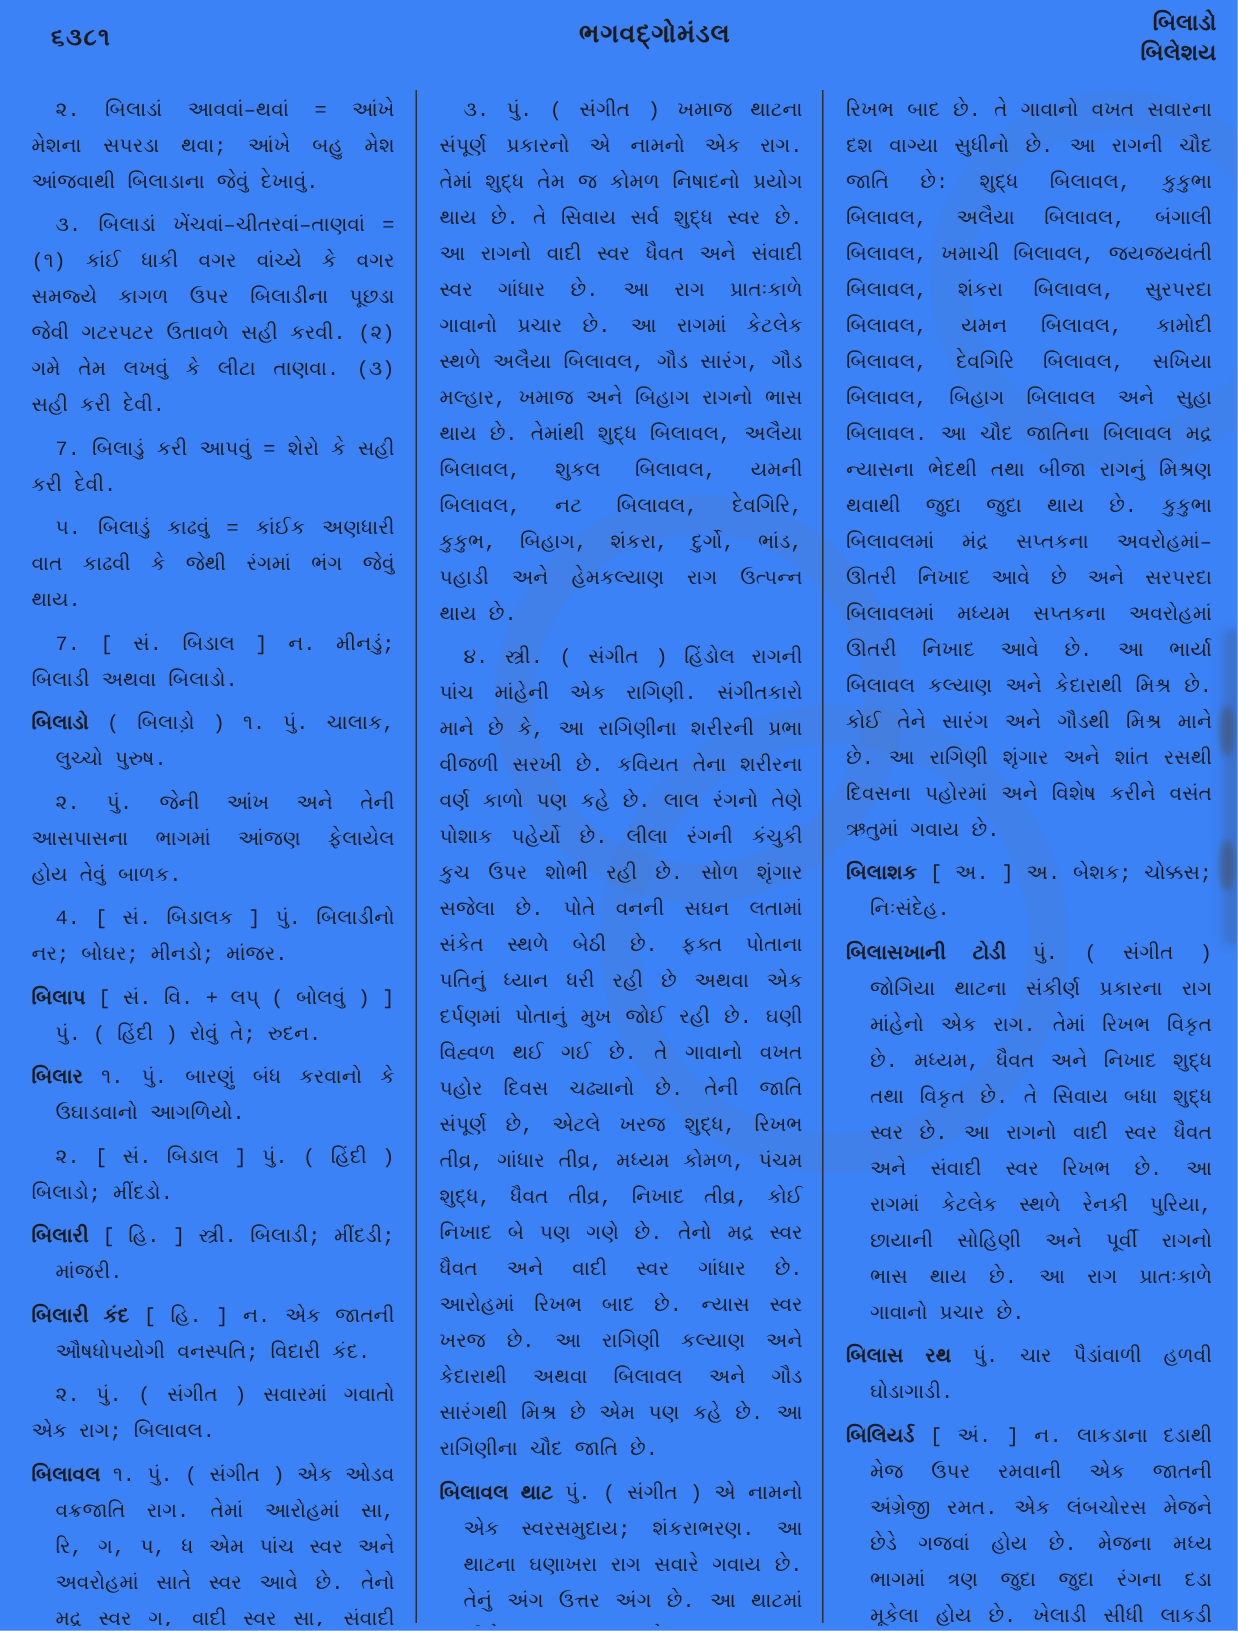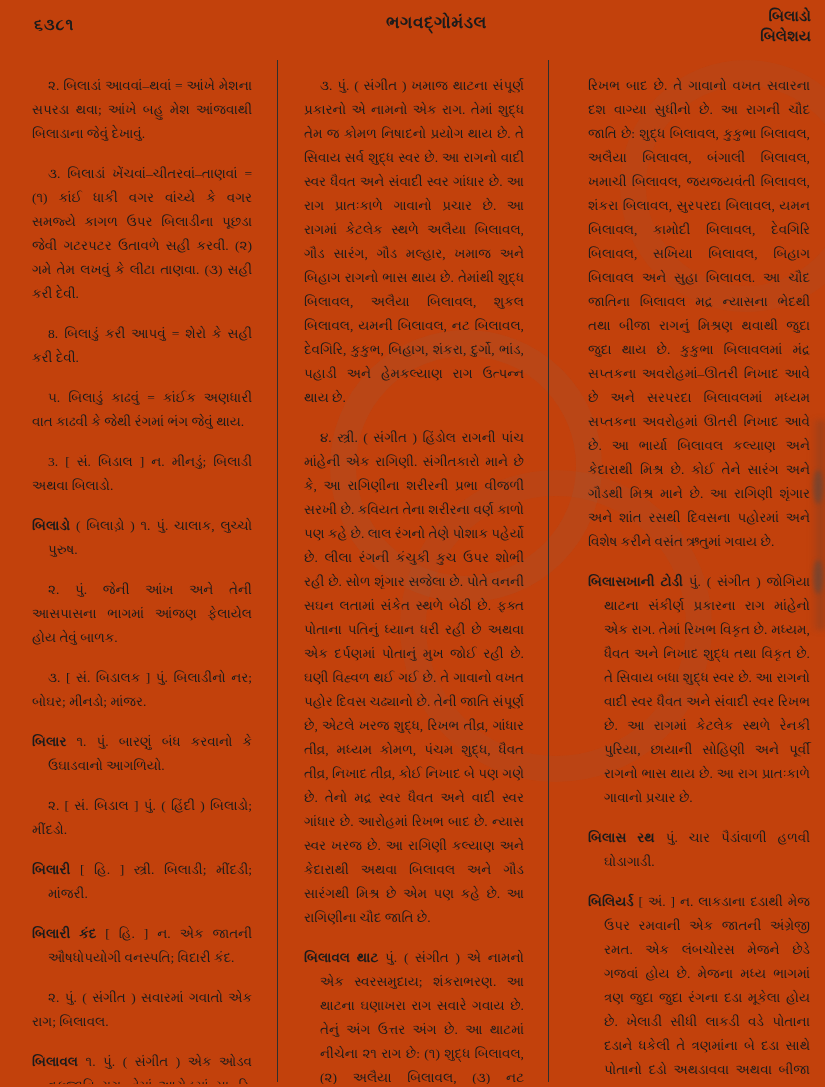--- a/index.html
+++ b/index.html
@@ -4,21 +4,21 @@
 <style>
   html,body{margin:0;padding:0;}
   body{
     width:825px;height:1087px;
     background:#e9e9e7;
     font-family:"Liberation Serif","DejaVu Serif",serif;
   }
   .page{
     position:relative;
     width:825px;height:1087px;
-    background:#c2410c;
+    background:#3b82f6;
     color:#1b1b1b;
     overflow:hidden;
   }
   
   .watermark{
     position:absolute;pointer-events:none;z-index:0;
   }
   .ring{
     position:absolute;border-radius:50%;
     border:26px solid rgba(120,120,118,0.10);
@@ -51,27 +51,27 @@
   }
   
   .columns{position:absolute;left:0;top:58px;width:825px;height:1029px;z-index:1;}
   .col{
     position:absolute;top:0;height:1026px;width:252px;
     overflow:hidden;
     font-size:13.5px;line-height:24px;text-align:justify;
   }
   .col.left{left:16px;}
   .col.middle{left:288px;}
-  .col.right{left:572px;width:254px;}
+  .col.right{left:559px;width:254px;}
   .divider{
     position:absolute;top:2px;width:1px;height:1022px;background:#2f2f2d;
   }
   .divider.d1{left:277px;}
   .divider.d2{left:548px;}
-  .para{margin:16px;}
+  .para{margin:5px;font-family:Liberation Mono, monospace;}
   .para.sub{text-indent:16px;}
   .para.cont{text-indent:0;}
   .para.entry{padding-left:16px;text-indent:-16px;margin-top:3px;}
   .headword{font-weight:bold;}
 </style>
 </head>
 <body>
 
 <div class="page">
 
@@ -90,42 +90,44 @@
     <div class="catchwords">
       <div>બિલાડો</div>
       <div>બિલેશય</div>
     </div>
   </div>
 
   <div class="columns">
     <div class="col left">
         <p class="para sub">૨. બિલાડાં આવવાં–થવાં = આંખે મેશના સપરડા થવા; આંખે બહુ મેશ આંજવાથી બિલાડાના જેવું દેખાવું.</p>
         <p class="para sub">૩. બિલાડાં ખેંચવાં–ચીતરવાં–તાણવાં = (૧) કાંઈ ધાકી વગર વાંચ્યે કે વગર સમજ્યે કાગળ ઉપર બિલાડીના પૂછડા જેવી ગટરપટર ઉતાવળે સહી કરવી. (૨) ગમે તેમ લખવું કે લીટા તાણવા. (૩) સહી કરી દેવી.</p>
-        <p class="para sub">8. બિલાડું કરી આપવું = શેરો કે સહી કરી દેવી.</p>
+        <p class="para sub">7. બિલાડું કરી આપવું = શેરો કે સહી કરી દેવી.</p>
         <p class="para sub">૫. બિલાડું કાઢવું = કાંઈક અણધારી વાત કાઢવી કે જેથી રંગમાં ભંગ જેવું થાય.</p>
-        <p class="para sub">3. [ સં. બિડાલ ] ન. મીનડું; બિલાડી અથવા બિલાડો.</p>
+        <p class="para sub">7. [ સં. બિડાલ ] ન. મીનડું; બિલાડી અથવા બિલાડો.</p>
         <p class="para entry"><span class="headword">બિલાડો </span>( બિલાડ઼ો ) ૧. પું. ચાલાક, લુચ્ચો પુરુષ.</p>
         <p class="para sub">૨. પું. જેની આંખ અને તેની આસપાસના ભાગમાં આંજણ ફેલાયેલ હોય તેવું બાળક.</p>
-        <p class="para sub">૩. [ સં. બિડાલક ] પું. બિલાડીનો નર; બોઘર; મીનડો; માંજર.</p>
+        <p class="para sub">4. [ સં. બિડાલક ] પું. બિલાડીનો નર; બોઘર; મીનડો; માંજર.</p>
+        <p class="para entry"><span class="headword">બિલાપ </span>[ સં. વિ. + લપ્ ( બોલવું ) ] પું. ( હિંદી ) રોવું તે; રુદન.</p>
         <p class="para entry"><span class="headword">બિલાર </span>૧. પું. બારણું બંધ કરવાનો કે ઉઘાડવાનો આગળિયો.</p>
         <p class="para sub">૨. [ સં. બિડાલ ] પું. ( હિંદી ) બિલાડો; મીંદડો.</p>
         <p class="para entry"><span class="headword">બિલારી </span>[ હિ. ] સ્ત્રી. બિલાડી; મીંદડી; માંજરી.</p>
         <p class="para entry"><span class="headword">બિલારી કંદ </span>[ હિ. ] ન. એક જાતની ઔષધોપયોગી વનસ્પતિ; વિદારી કંદ.</p>
         <p class="para sub">૨. પું. ( સંગીત ) સવારમાં ગવાતો એક રાગ; બિલાવલ.</p>
         <p class="para entry"><span class="headword">બિલાવલ </span>૧. પું. ( સંગીત ) એક ઓડવ વક્રજાતિ રાગ. તેમાં આરોહમાં સા, રિ, ગ, પ, ધ એમ પાંચ સ્વર અને અવરોહમાં સાતે સ્વર આવે છે. તેનો મદ્ર સ્વર ગ, વાદી સ્વર સા, સંવાદી સ્વર ધ અને ન્યાસ સ્વર સા છે. તેને કેટલાક સવારનો કલ્યાણ કહે છે. અવરોહમાં ગ ઓછો લેવાય છે. નિ કોમળ કોઈ વખત અવરોહમાં જ લેવાય છે. તે ગાવાનો સમય વસંત ઋતુમાં રાત્રિને અંતે છે. તે શૃંગાર તેમ જ હાસ્ય રસ ઉત્પન્ન કરે છે અને શાંત પ્રકૃતિવાળો છે.</p>
       </div>
     <div class="divider d1"></div>
     <div class="col middle">
         <p class="para sub">૩. પું. ( સંગીત ) ખમાજ થાટના સંપૂર્ણ પ્રકારનો એ નામનો એક રાગ. તેમાં શુદ્ધ તેમ જ કોમળ નિષાદનો પ્રયોગ થાય છે. તે સિવાય સર્વ શુદ્ધ સ્વર છે. આ રાગનો વાદી સ્વર ધૈવત અને સંવાદી સ્વર ગાંધાર છે. આ રાગ પ્રાતઃકાળે ગાવાનો પ્રચાર છે. આ રાગમાં કેટલેક સ્થળે અલૈયા બિલાવલ, ગૌડ સારંગ, ગૌડ મલ્હાર, ખમાજ અને બિહાગ રાગનો ભાસ થાય છે. તેમાંથી શુદ્ધ બિલાવલ, અલૈયા બિલાવલ, શુકલ બિલાવલ, યમની બિલાવલ, નટ બિલાવલ, દેવગિરિ, કુકુભ, બિહાગ, શંકરા, દુર્ગો, ભાંડ, પહાડી અને હેમકલ્યાણ રાગ ઉત્પન્ન થાય છે.</p>
         <p class="para sub">૪. સ્ત્રી. ( સંગીત ) હિંડોલ રાગની પાંચ માંહેની એક રાગિણી. સંગીતકારો માને છે કે, આ રાગિણીના શરીરની પ્રભા વીજળી સરખી છે. કવિયત તેના શરીરના વર્ણ કાળો પણ કહે છે. લાલ રંગનો તેણે પોશાક પહેર્યો છે. લીલા રંગની કંચુકી કુચ ઉપર શોભી રહી છે. સોળ શૃંગાર સજેલા છે. પોતે વનની સઘન લતામાં સંકેત સ્થળે બેઠી છે. ફક્ત પોતાના પતિનું ધ્યાન ધરી રહી છે અથવા એક દર્પણમાં પોતાનું મુખ જોઈ રહી છે. ઘણી વિહ્વળ થઈ ગઈ છે. તે ગાવાનો વખત પહોર દિવસ ચઢ્યાનો છે. તેની જાતિ સંપૂર્ણ છે, એટલે ખરજ શુદ્ધ, રિખભ તીવ્ર, ગાંધાર તીવ્ર, મધ્યમ કોમળ, પંચમ શુદ્ધ, ધૈવત તીવ્ર, નિખાદ તીવ્ર, કોઈ નિખાદ બે પણ ગણે છે. તેનો મદ્ર સ્વર ધૈવત અને વાદી સ્વર ગાંધાર છે. આરોહમાં રિખભ બાદ છે. ન્યાસ સ્વર ખરજ છે. આ રાગિણી કલ્યાણ અને કેદારાથી અથવા બિલાવલ અને ગૌડ સારંગથી મિશ્ર છે એમ પણ કહે છે. આ રાગિણીના ચૌદ જાતિ છે.</p>
         <p class="para entry"><span class="headword">બિલાવલ થાટ </span>પું. ( સંગીત ) એ નામનો એક સ્વરસમુદાય; શંકરાભરણ. આ થાટના ઘણાખરા રાગ સવારે ગવાય છે. તેનું અંગ ઉત્તર અંગ છે. આ થાટમાં નીચેના ૨૧ રાગ છે: (૧) શુદ્ધ બિલાવલ, (૨) અલૈયા બિલાવલ, (૩) નટ બિલાવલ, (૪) સકળ બિલાવલ, (૫) બિહાગ, (૬) બહાયા, (૭) ભાંડ, (૮) પહાડી, (૯) દેશકાર, (૧૦) દેવગિરી, (૧૧) શંકરા, (૧૨) ગુણકલી, (૧૩) સરપરદા, (૧૪) પટમંજરી, (૧૫) કૌડળ, (૧૬) મલોહ કેદાર, (૧૭) ઘર કેદાર, (૧૮) નટ, (૧૯) હેમ, (૨૦) દુર્ગા અને (૨૧) લચ્છાસાખ.</p>
       </div>
     <div class="divider d2"></div>
     <div class="col right">
         <p class="para cont">રિખભ બાદ છે. તે ગાવાનો વખત સવારના દશ વાગ્યા સુધીનો છે. આ રાગની ચૌદ જાતિ છે: શુદ્ધ બિલાવલ, કુકુભા બિલાવલ, અલૈયા બિલાવલ, બંગાલી બિલાવલ, ખમાચી બિલાવલ, જયજયવંતી બિલાવલ, શંકરા બિલાવલ, સુરપરદા બિલાવલ, યમન બિલાવલ, કામોદી બિલાવલ, દેવગિરિ બિલાવલ, સખિયા બિલાવલ, બિહાગ બિલાવલ અને સુહા બિલાવલ. આ ચૌદ જાતિના બિલાવલ મદ્ર ન્યાસના ભેદથી તથા બીજા રાગનું મિશ્રણ થવાથી જુદા જુદા થાય છે. કુકુભા બિલાવલમાં મંદ્ર સપ્તકના અવરોહમાં–ઊતરી નિખાદ આવે છે અને સરપરદા બિલાવલમાં મધ્યમ સપ્તકના અવરોહમાં ઊતરી નિખાદ આવે છે. આ ભાર્યા બિલાવલ કલ્યાણ અને કેદારાથી મિશ્ર છે. કોઈ તેને સારંગ અને ગૌડથી મિશ્ર માને છે. આ રાગિણી શૃંગાર અને શાંત રસથી દિવસના પહોરમાં અને વિશેષ કરીને વસંત ઋતુમાં ગવાય છે.</p>
+        <p class="para entry"><span class="headword">બિલાશક </span>[ અ. ] અ. બેશક; ચોક્કસ; નિઃસંદેહ.</p>
         <p class="para entry"><span class="headword">બિલાસખાની ટોડી </span>પું. ( સંગીત ) જોગિયા થાટના સંકીર્ણ પ્રકારના રાગ માંહેનો એક રાગ. તેમાં રિખભ વિકૃત છે. મધ્યમ, ધૈવત અને નિખાદ શુદ્ધ તથા વિકૃત છે. તે સિવાય બધા શુદ્ધ સ્વર છે. આ રાગનો વાદી સ્વર ધૈવત અને સંવાદી સ્વર રિખભ છે. આ રાગમાં કેટલેક સ્થળે રેનકી પુરિયા, છાયાની સોહિણી અને પૂર્વી રાગનો ભાસ થાય છે. આ રાગ પ્રાતઃકાળે ગાવાનો પ્રચાર છે.</p>
         <p class="para entry"><span class="headword">બિલાસ રથ </span>પું. ચાર પૈડાંવાળી હળવી ઘોડાગાડી.</p>
         <p class="para entry"><span class="headword">બિલિયર્ડ </span>[ અં. ] ન. લાકડાના દડાથી મેજ ઉપર રમવાની એક જાતની અંગ્રેજી રમત. એક લંબચોરસ મેજને છેડે ગજવાં હોય છે. મેજના મધ્ય ભાગમાં ત્રણ જુદા જુદા રંગના દડા મૂકેલા હોય છે. ખેલાડી સીધી લાકડી વડે પોતાના દડાને ધકેલી તે ત્રણમાંના બે દડા સાથે પોતાનો દડો અથડાવવા અથવા બીજા એક દડાને મેજની છેડના ગજવામાં પાડવા પ્રયાસ કરે છે.</p>
         <p class="para entry"><span class="headword">બિલિયાન </span>પું. કાપીને પાસા પાડ્યા હોય તેવો એક જાતનો હીરો.</p>
         <p class="para entry"><span class="headword">બિલિંબિ </span>[ હિ. ] ન. એક જાતનું ઝાડ. તેનું કાચું, લીલું ફળ ઘણું ખાટું હોવાથી અથાણા માટે ઉપયોગી મનાય છે.</p>
       </div>
   </div>
 
 </div>
 

